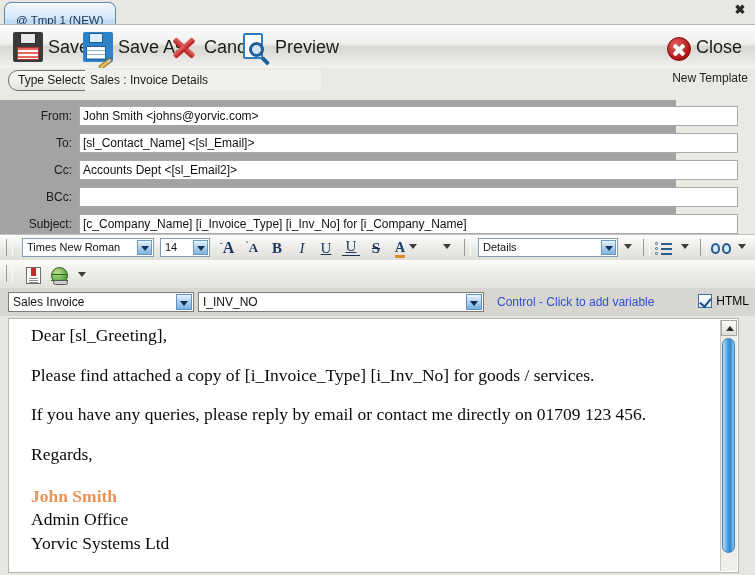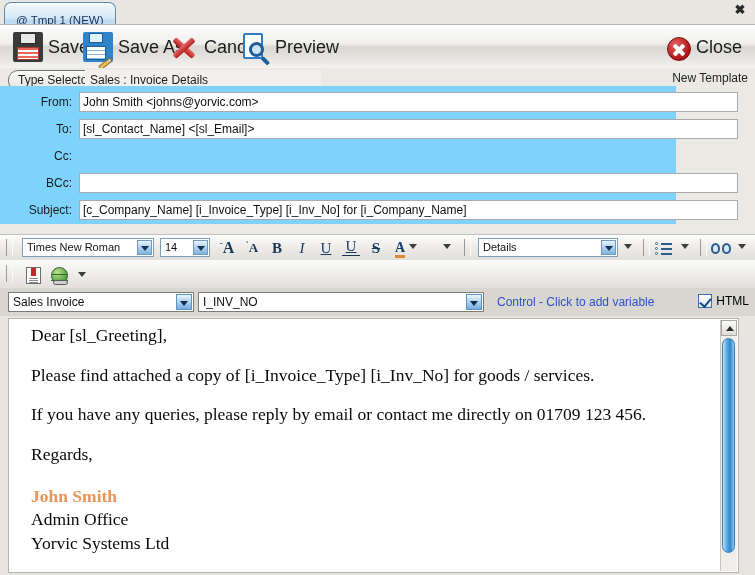--- a/index.html
+++ b/index.html
@@ -143,22 +143,22 @@
     background:#f2f0ec; border:1px solid transparent;
     font-size:12px;
   }
   .newtpl {
     position:absolute; right:7px; top:3px;
     font-size:12px; color:#242424;
   }
 
   
   .fields {
-    position:absolute; left:0; top:86px; width:676px; height:138px;
-    background:#7dd3fc;
+    position:absolute; left:0; top:100px; width:676px; height:138px;
+    background:#a3a3a3;
   }
   .frow { position:absolute; left:0; width:755px; height:20px; }
   .flabel {
     position:absolute; left:0; width:72px; text-align:right;
     font-size:12px; color:#1b1b1b; line-height:20px;
   }
   .finput {
     position:absolute; left:79px; width:659px; height:20px;
     box-sizing:border-box;
     border:1px solid #a9a9a9; background:#fff;
@@ -400,20 +400,21 @@
     <div class="frow" style="top:6px;">
       <div class="flabel">From:</div>
       <input class="finput" value="John Smith &lt;johns@yorvic.com&gt;" style="">
     </div>
     <div class="frow" style="top:33px;">
       <div class="flabel">To:</div>
       <input class="finput" value="[sl_Contact_Name] &lt;[sl_Email]&gt;" style="">
     </div>
     <div class="frow" style="top:60px;">
       <div class="flabel">Cc:</div>
+      <input class="finput" value="Accounts Dept &lt;[sl_Email2]&gt;" style="">
     </div>
     <div class="frow" style="top:87px;">
       <div class="flabel">BCc:</div>
       <input class="finput" value="" style="">
     </div>
     <div class="frow" style="top:114px;">
       <div class="flabel">Subject:</div>
       <input class="finput" value="[c_Company_Name] [i_Invoice_Type] [i_Inv_No] for [i_Company_Name]" style="">
     </div>
   </div>

